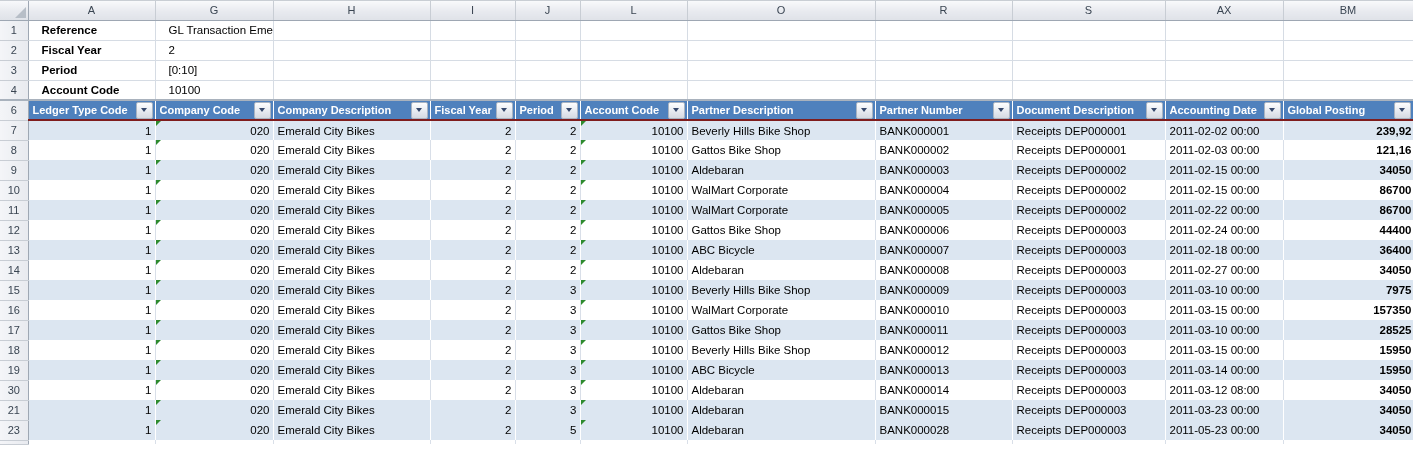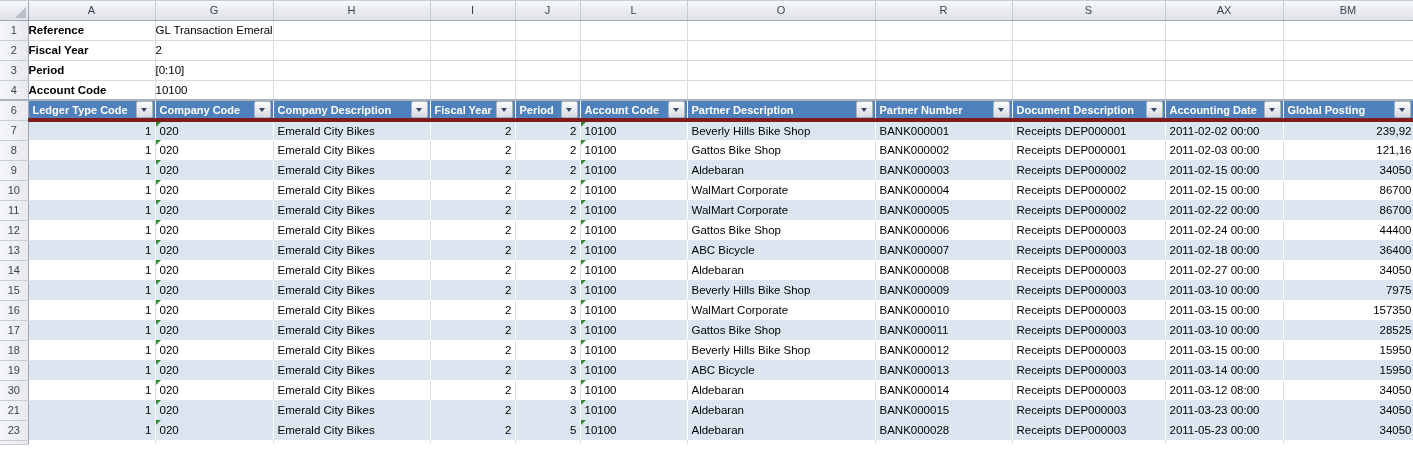--- a/index.html
+++ b/index.html
@@ -27,31 +27,31 @@
 
   
   table td.rownum {
     background:linear-gradient(90deg,#F4F5F8 0%,#E8EAEF 100%);
     border-right:1px solid #9EA7B3; border-bottom:1px solid #C8CDD4;
     font-size:11px; color:#3A4552; text-align:center; padding:0;
     font-weight:400; overflow:hidden;
   }
 
   
-  .meta-row td { height:20px; font-size:11.5px; color:#000; padding:0 0;
+  .meta-row td { height:20px; font-size:11.5px; color:#000; padding:0 13px;
     border-right:1px solid #D6DCE4; border-bottom:1px solid #D6DCE4;
     white-space:nowrap; overflow:hidden; background:#fff; }
   .meta-row td.label { font-weight:700; }
 
   
   .hdr td, .hdr th { border-top:2px solid #A9B2BD; }
   .hdr th {
     background:var(--table-header-fill,#4F81BD); color:var(--header-text,#FFFFFF);
     height:20px; padding:0 2px 0 4px; font-size:11px; font-weight:700;
-    text-align:left; border-right:1px solid #FFFFFF; border-bottom:4px solid #7f1d1d;
+    text-align:left; border-right:1px solid #FFFFFF; border-bottom:2px solid #7f1d1d;
     overflow:hidden; white-space:nowrap; vertical-align:middle;
   }
   .hwrap { display:flex; align-items:center; gap:2px; }
   .th-label { flex:1 1 auto; overflow:hidden; white-space:nowrap; }
   .filter-btn {
     flex:0 0 auto; width:15px; height:15px; border-radius:2px;
     background:linear-gradient(180deg,#FEFEFE 0%,#E6EAF0 55%,#D5DAE2 100%);
     border:1px solid #A9B4C2; display:inline-flex; align-items:center; justify-content:center;
     cursor:pointer;
   }
@@ -63,22 +63,22 @@
   .data-row td { height:20px; font-size:11.5px; color:#000; padding:0 3px 0 4px;
     white-space:nowrap; overflow:hidden; background:#FFFFFF;
     border-right:1px solid #D9DFE8; }
   .data-row.band td { background:var(--band-fill,#DCE6F1); border-right:1px solid #FFFFFF; }
   .data-row td.rownum, .data-row.band td.rownum {
     background:linear-gradient(90deg,#F4F5F8 0%,#E8EAEF 100%);
     border-right:1px solid #9EA7B3;
   }
   .c-num { text-align:right; }
   .c-text { text-align:left; }
-  td.flush { padding-right:1px; }
-  td.tri { position:relative; }
+  td.flush { padding-right:1px;font-weight:bold; }
+  td.tri { position:relative;text-align:right; }
   td.tri::before { content:""; position:absolute; top:0; left:0; width:0; height:0;
     border-top:5px solid var(--error-indicator-green,#2E8B2E);
     border-right:5px solid transparent; }
 
   
   .sliver td { height:4px; padding:0; background:#fff; border-right:1px solid #D9DFE8; }
   .sliver td.rownum { border-right:1px solid #9EA7B3; }
 </style>
 </head>
 <body>

